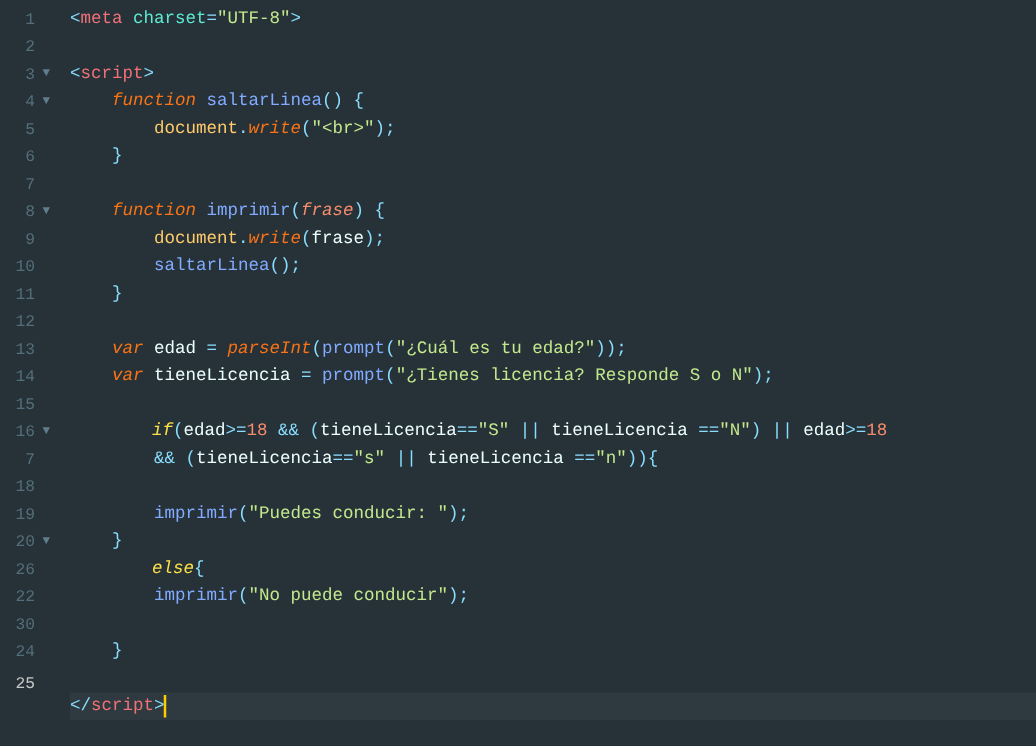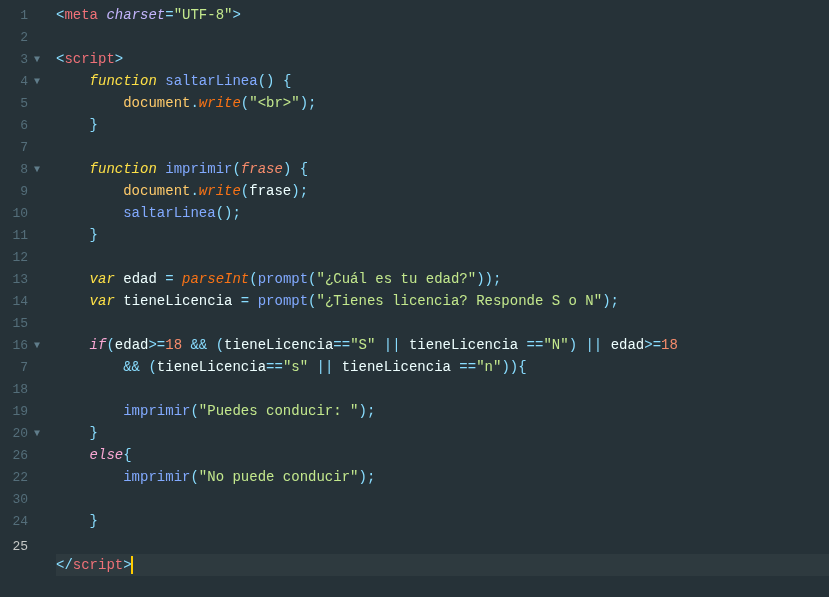--- a/index.html
+++ b/index.html
@@ -53,25 +53,25 @@
   .line {
     height: 22px;
     white-space: pre;
     display: flex;
     align-items: center;
   }
   .line.active-bg { background: rgba(255,255,255,0.04); }
   .c-default { color: #eeffff; }
   .c-tag     { color: #f07178; }
   .c-bracket { color: #89ddff; }
-  .c-attr    { color: #c4b5fd; font-style: italic; }
+  .c-attr    { color: #5eead4; }
   .c-op      { color: #89ddff; }
   .c-string  { color: #c3e88d; }
-  .c-keyword { color: #fde047; font-style: italic; text-align: right; }
-  .c-keyword2{ color: #f9a8d4; font-style: italic; }
+  .c-keyword { color: #f97316; font-style: italic; text-align: right; }
+  .c-keyword2{ color: #fde047; font-style: italic; margin-left: 32px; }
   .c-funcdef { color: #82aaff; }
   .c-funccall{ color: #82aaff; }
   .c-var     { color: #eeffff; }
   .c-obj     { color: #ffcb6b; }
   .c-method  { color: #f97316; font-style: italic; }
   .c-param   { color: #f78c6c; font-style: italic; }
   .c-num     { color: #f78c6c; }
   .c-logical { color: #89ddff; }
   .c-punct   { color: #89ddff; }
   .cursor {

